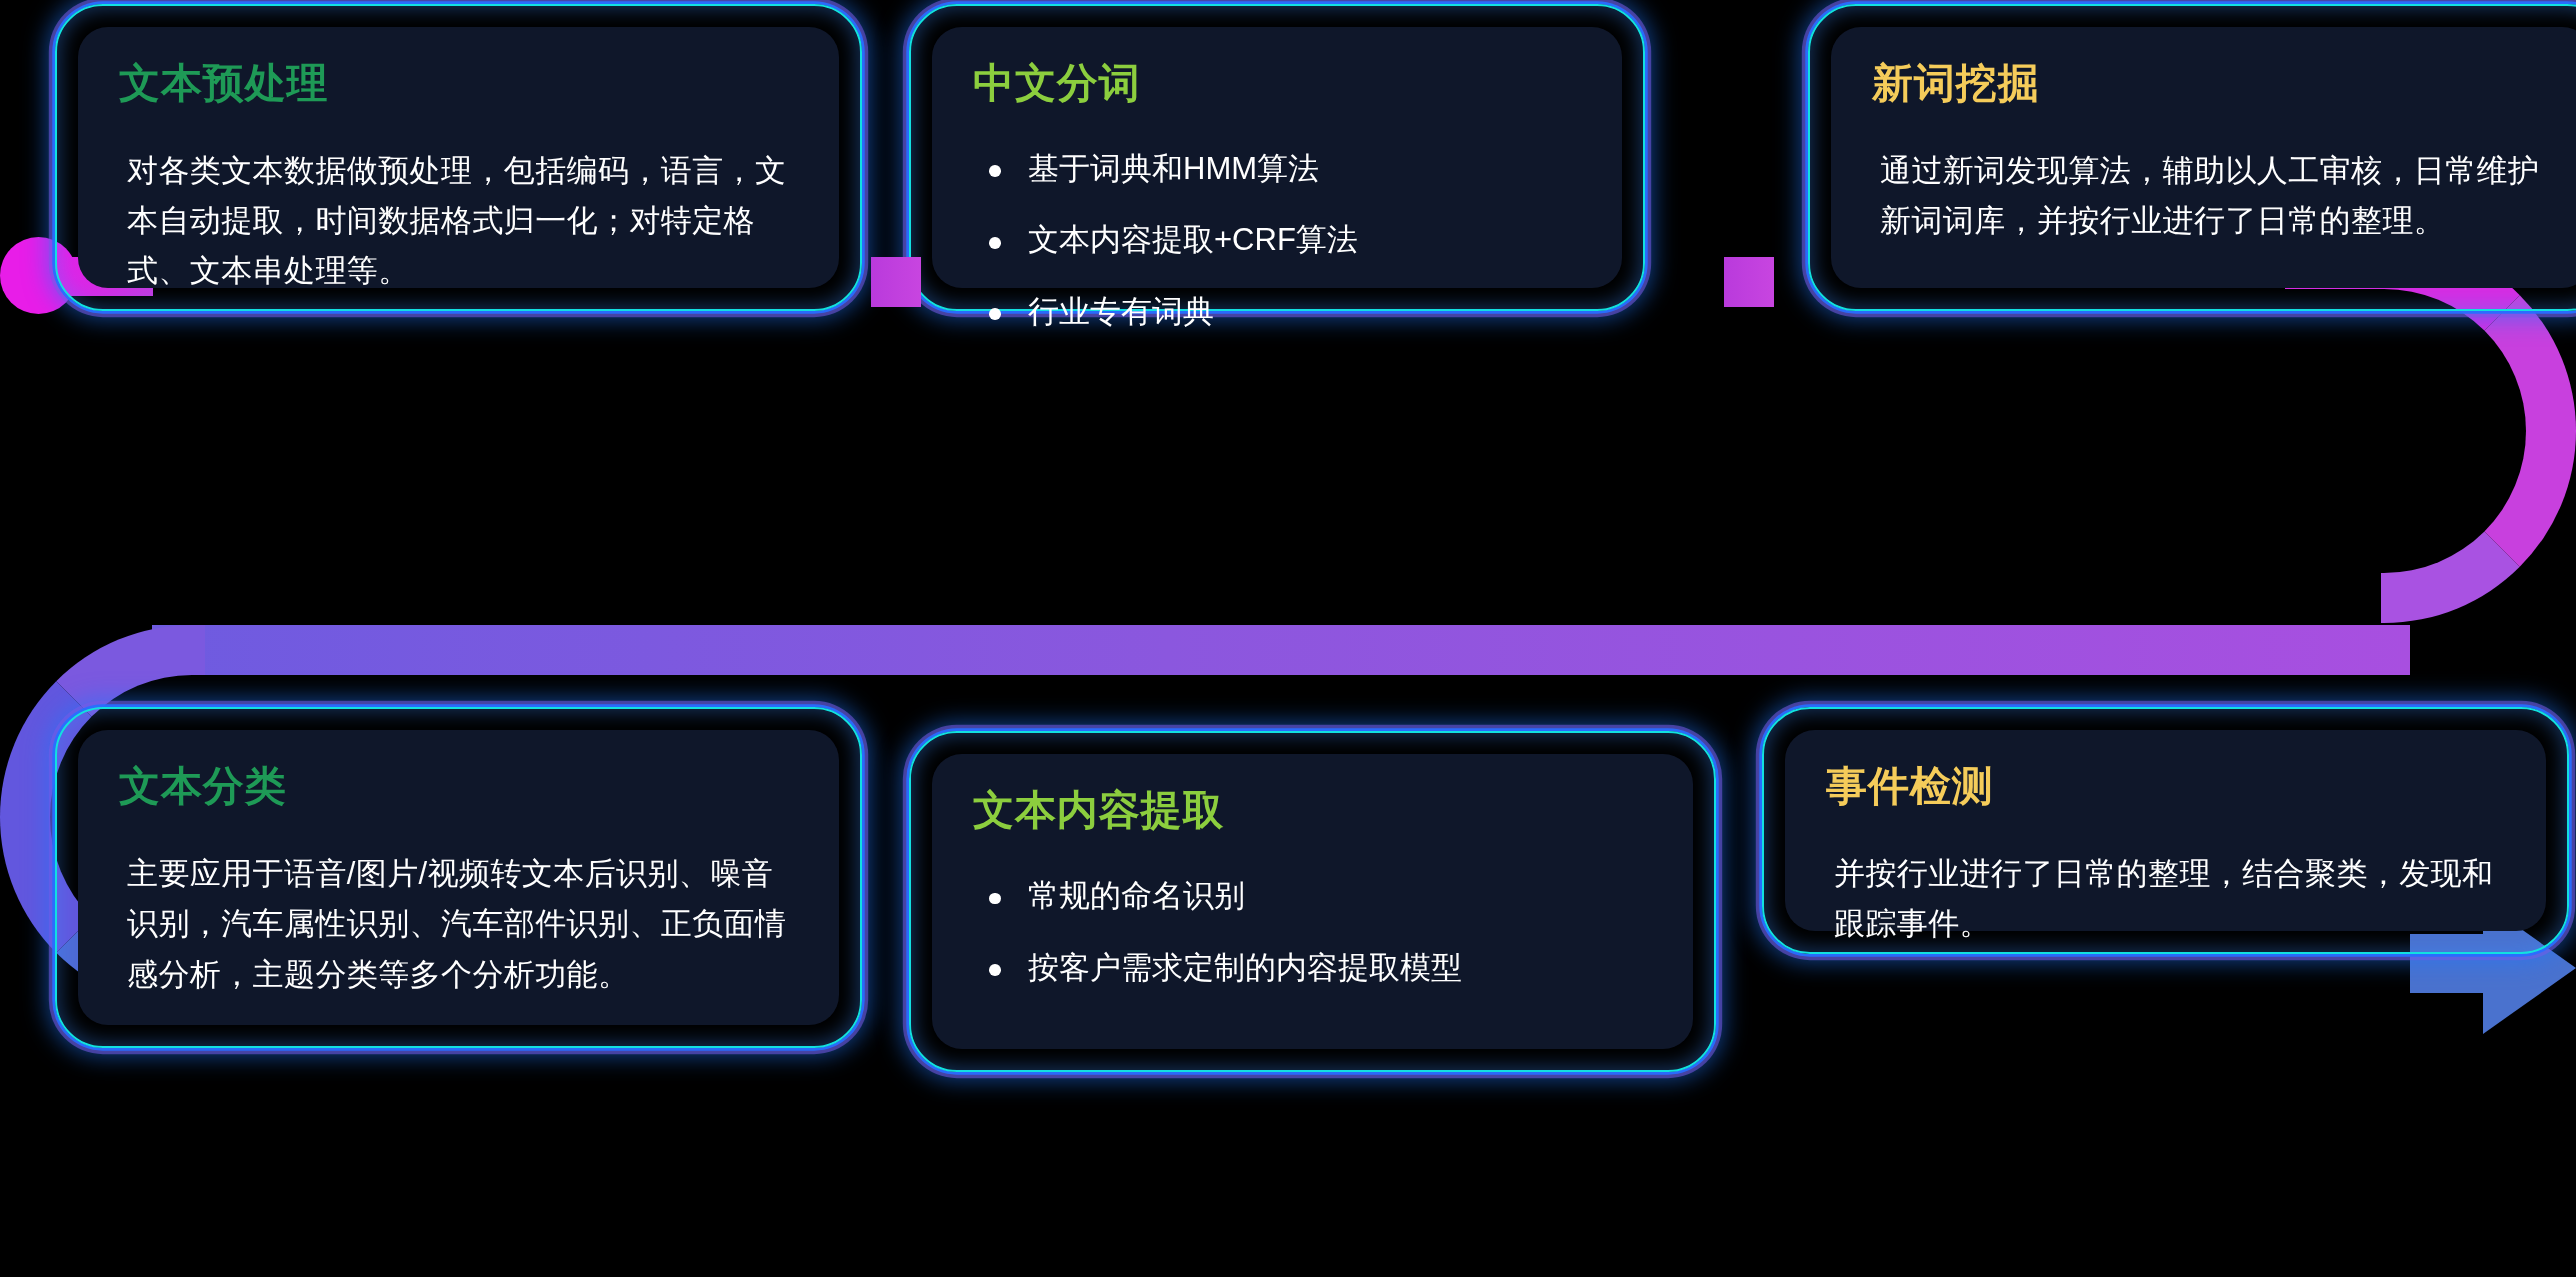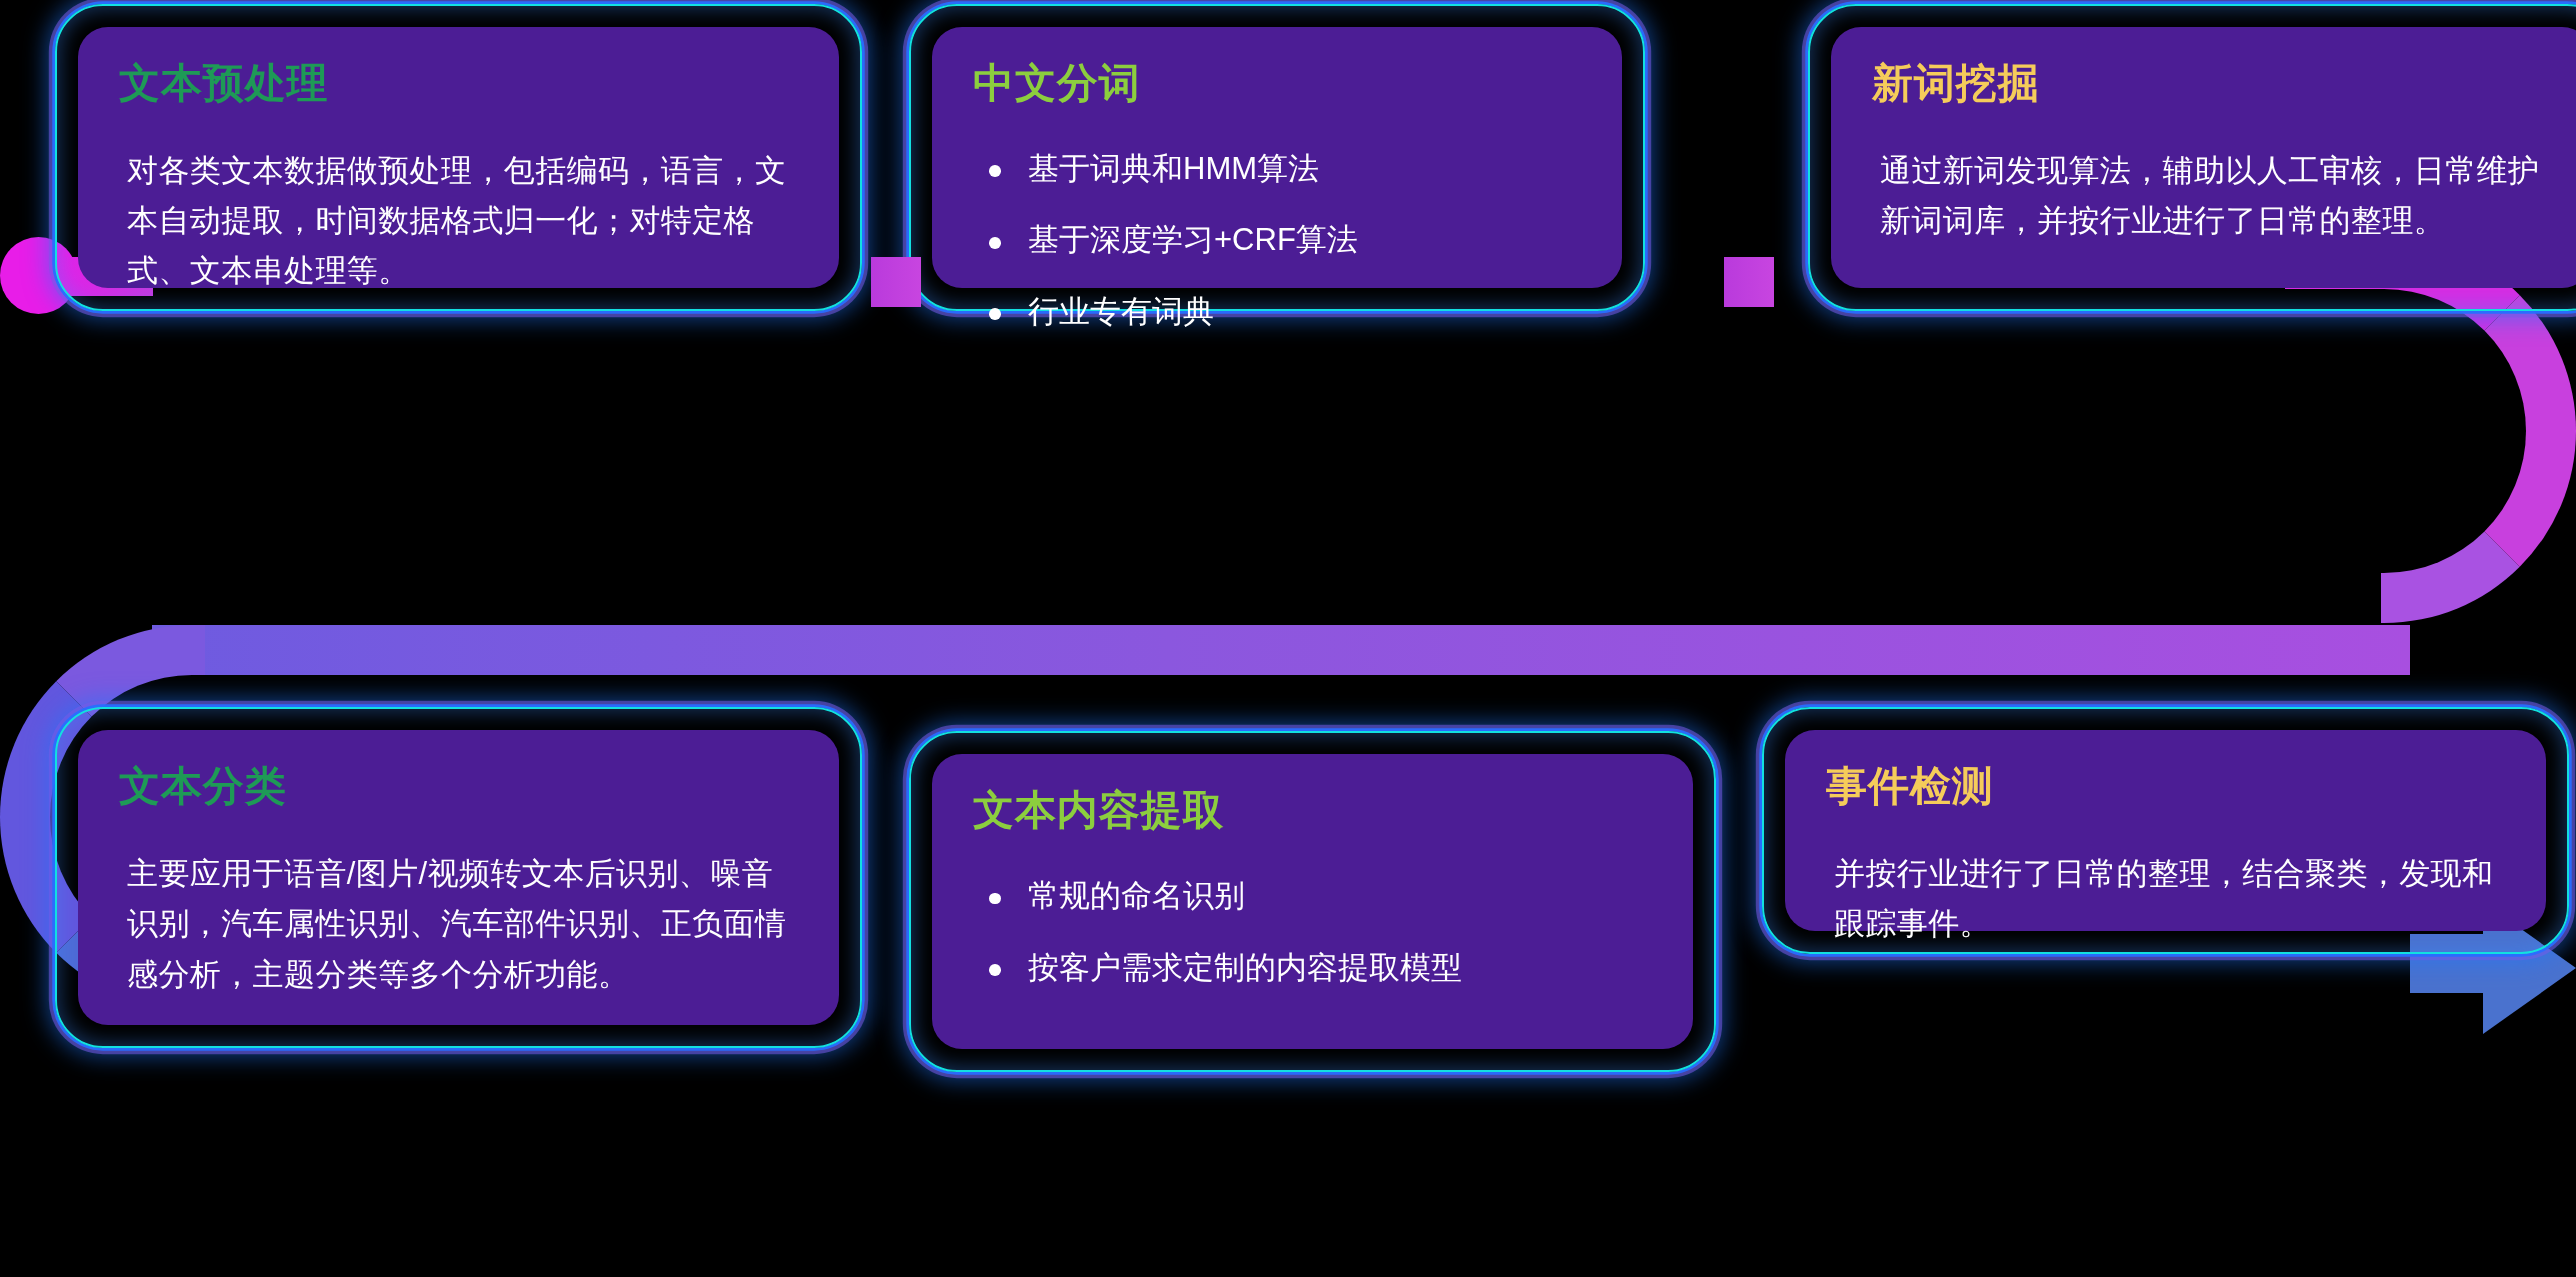--- a/index.html
+++ b/index.html
@@ -43,21 +43,21 @@
   
   .grid{position:absolute;inset:0;z-index:5;}
   .card{position:absolute;}
   .card-glow{position:absolute;inset:0;border-radius:48px;
              border:2.7px solid #12E0E0;
              box-shadow:0 0 0 2.7px rgba(40,110,255,.95),
                         0 0 0 6.2px rgba(120,90,230,.55),
                         0 0 23px 7.1px rgba(30,120,255,.55),
                         inset 0 0 19.6px 3.6px rgba(60,140,255,.35);}
   .card-panel{position:absolute;left:23px;right:23px;top:23px;bottom:23px;
-              background:#4c1d95;border-radius:30px;
+              background:#0f172a;border-radius:30px;
               padding:34px 41px;box-sizing:border-box;}
 
   .card-title{font-weight:bold;font-size:41px;line-height:1.08;margin:0 0 41px 0;
               letter-spacing:0.9px;}
   .t-green{color:#1E9A56;}
   .t-lime{color:#8CCE3E;}
   .t-gold{color:#F5CC5A;}
 
   .card-para{color:#FFFFFF;font-size:31px;line-height:1.62;margin:8px;
              letter-spacing:0.4px;}
@@ -91,21 +91,21 @@
       <p class="card-para">对各类文本数据做预处理，包括编码，语言，文本自动提取，时间数据格式归一化；对特定格式、文本串处理等。</p>
     </div>
   </div>
 
   <div class="card" style="left:909px;top:3.6px;width:736px;height:307px;">
     <div class="card-glow"></div>
     <div class="card-panel">
       <h2 class="card-title t-lime" style="color: rgb(140, 206, 62);">中文分词</h2>
       <ul class="card-list">
         <li>基于词典和HMM算法</li>
-        <li>基于深度学习+CRF算法</li>
+        <li>文本内容提取+CRF算法</li>
         <li>行业专有词典</li>
       </ul>
     </div>
   </div>
 
   <div class="card" style="left:1808px;top:3.6px;width:807px;height:307px;">
     <div class="card-glow"></div>
     <div class="card-panel">
       <h2 class="card-title t-gold" style="color: rgb(245, 204, 90);">新词挖掘</h2>
       <p class="card-para">通过新词发现算法，辅助以人工审核，日常维护新词词库，并按行业进行了日常的整理。</p>

